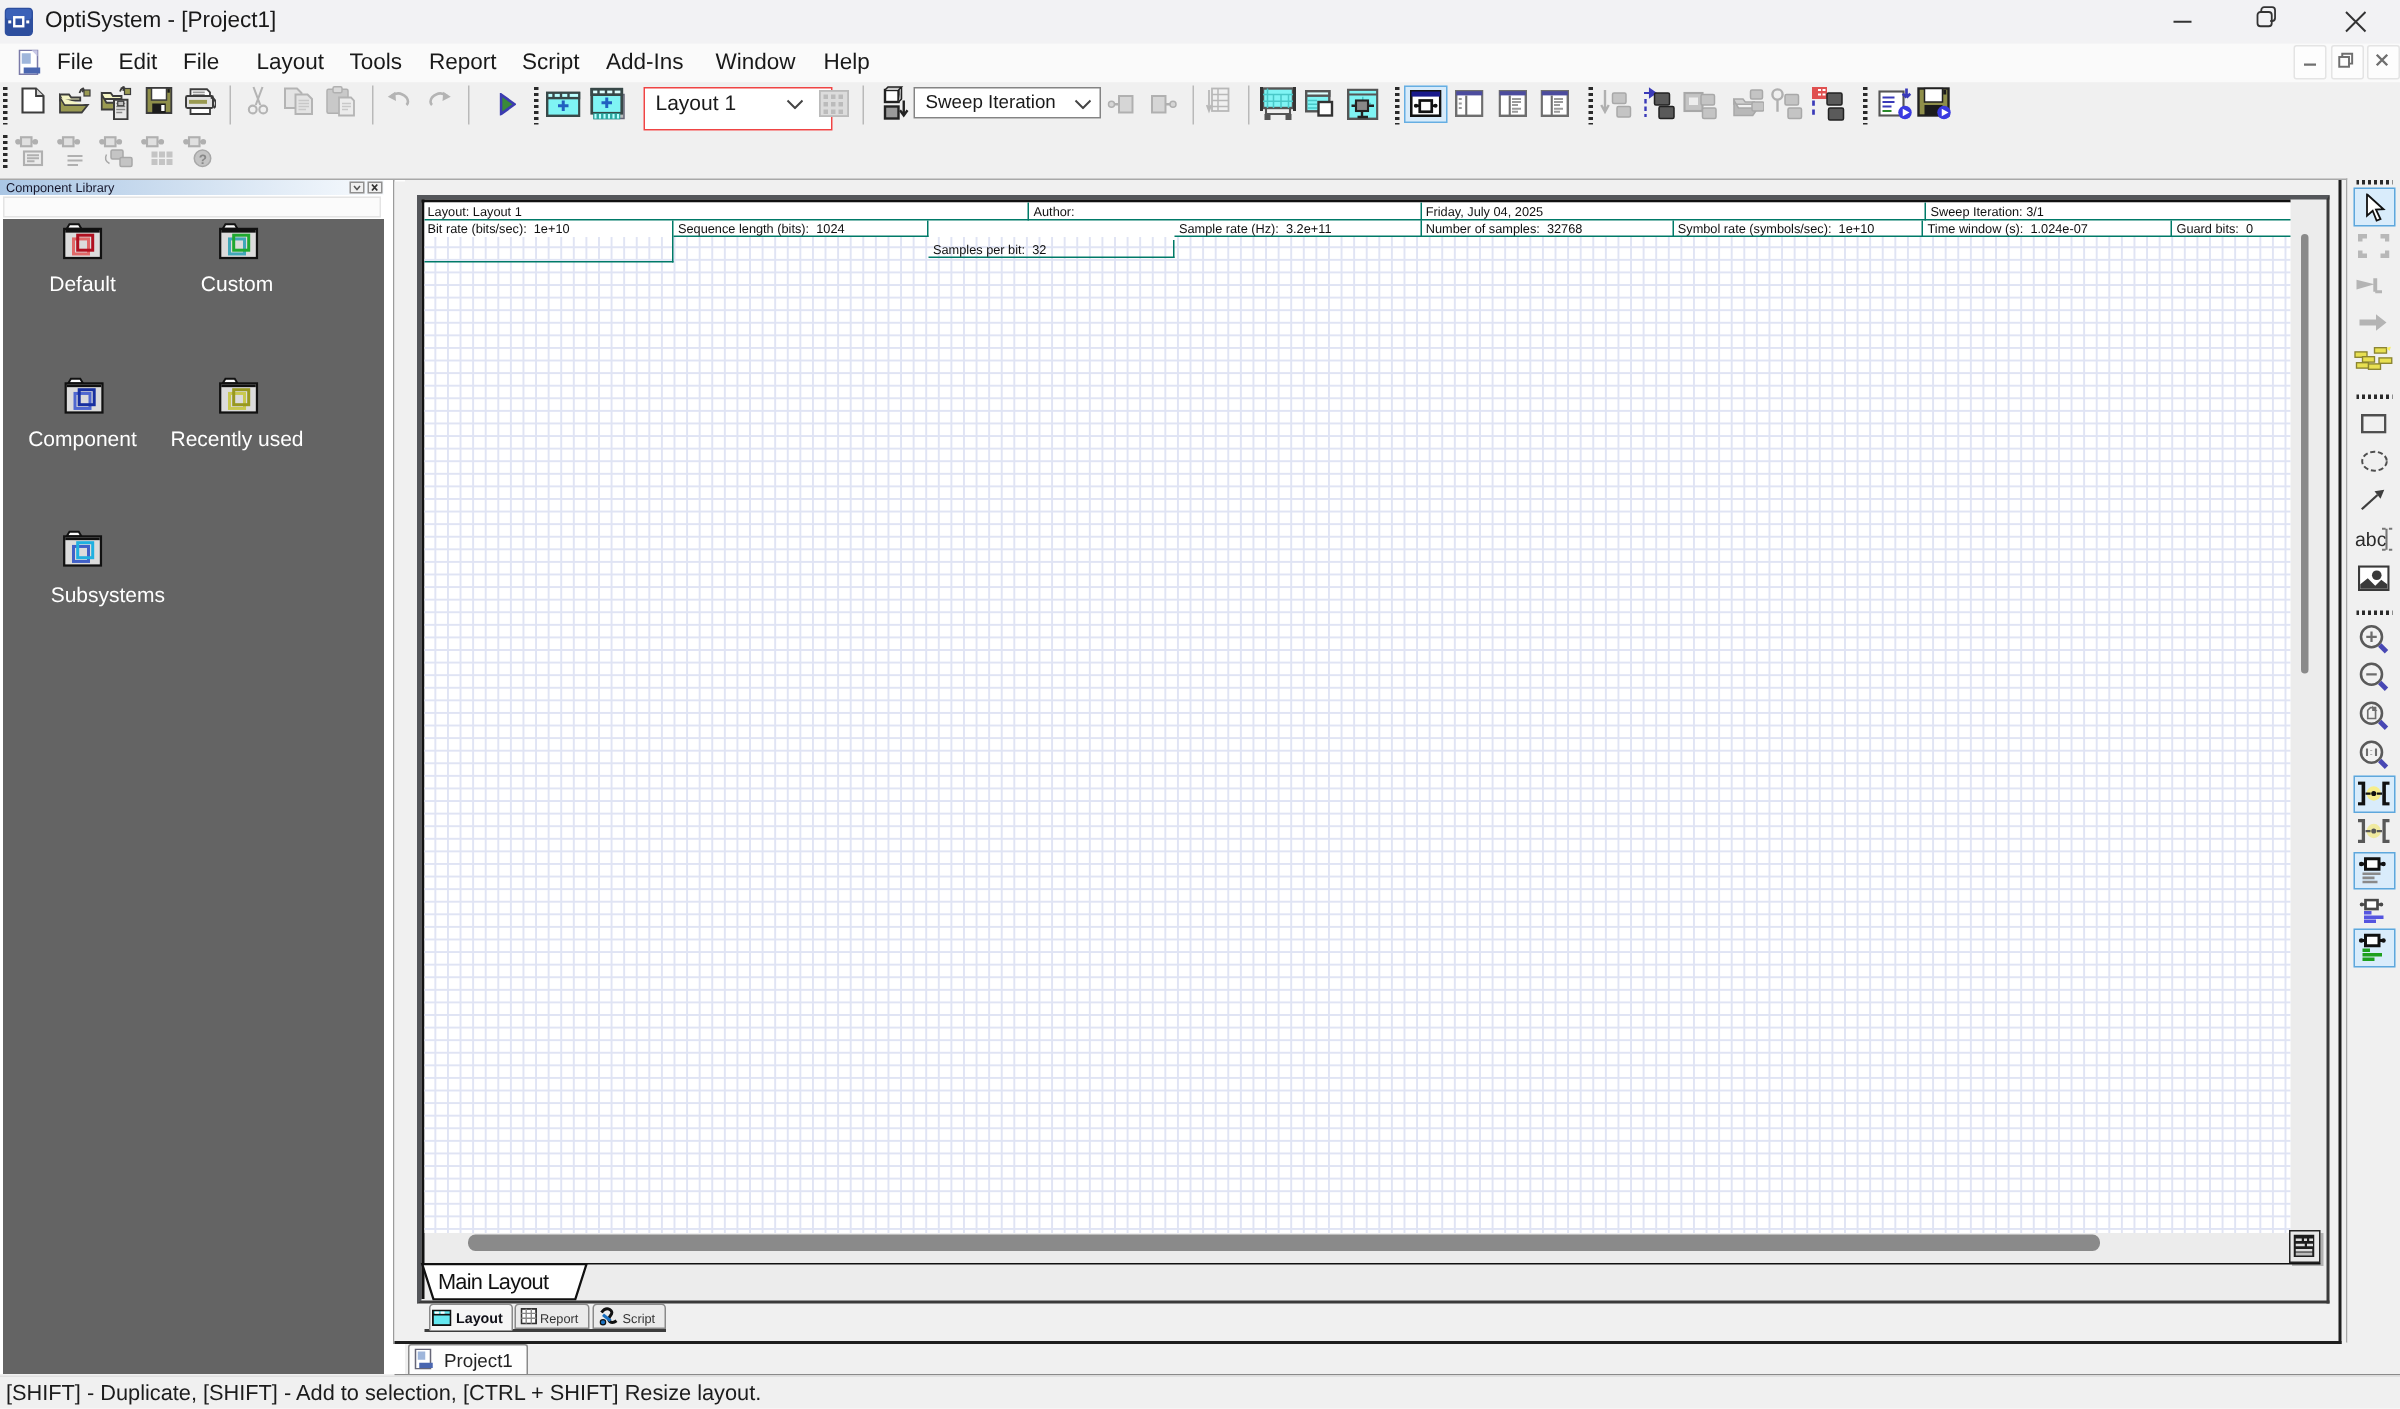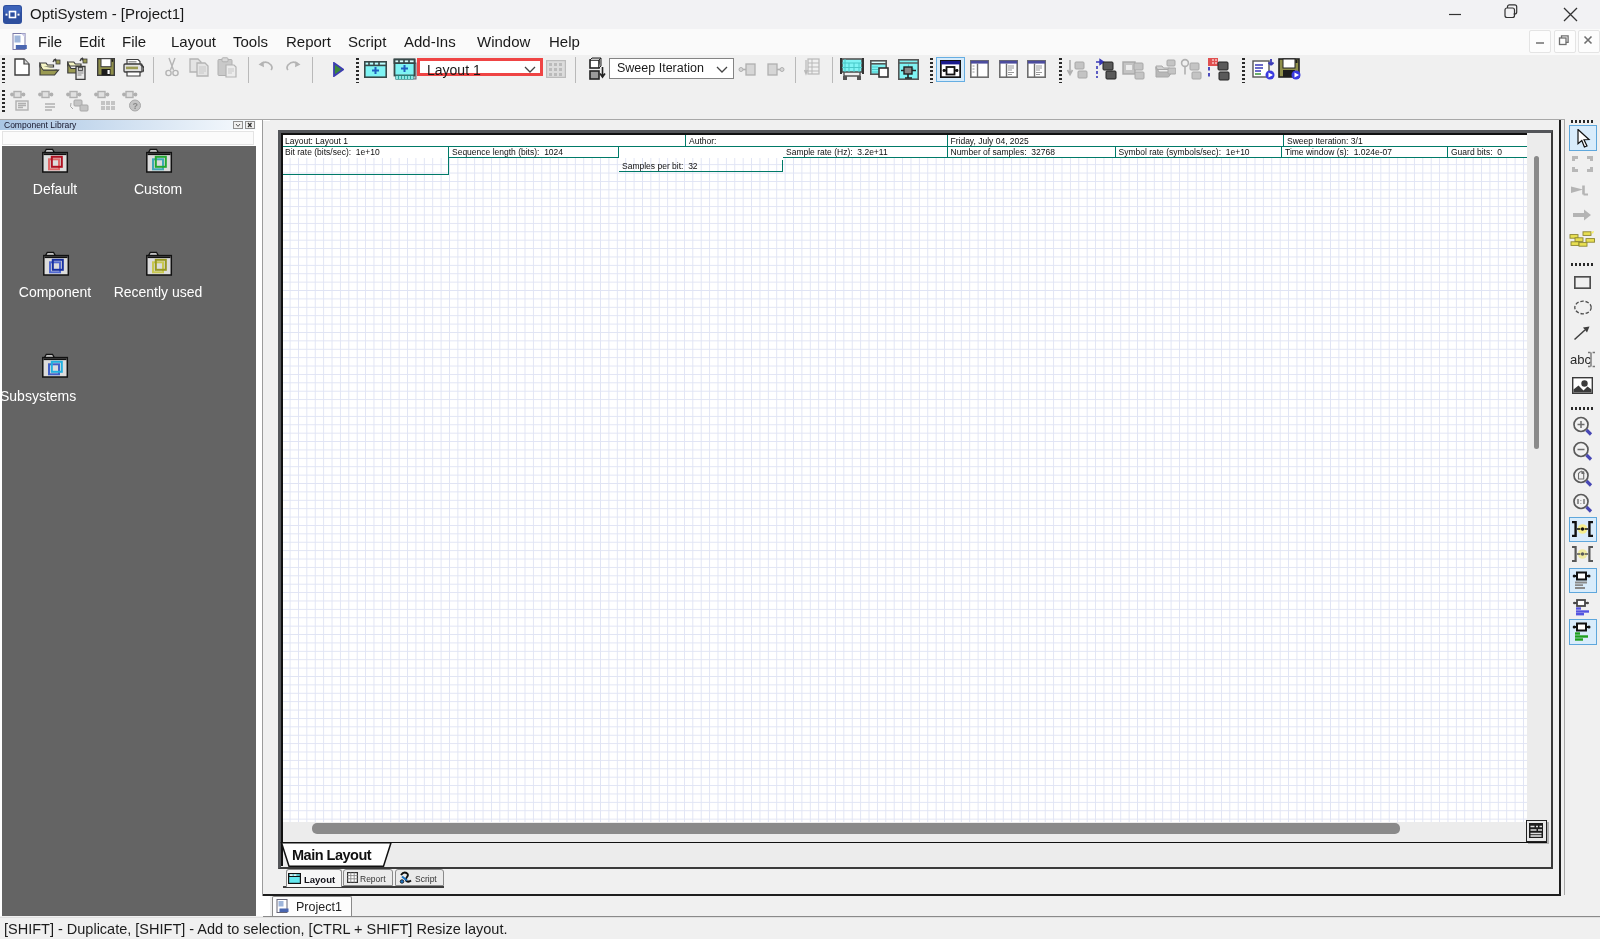--- a/index.html
+++ b/index.html
@@ -154,21 +154,21 @@
 <svg class="a" style="left:393px;top:58px" width="25" height="23" viewBox="0 0 25 23">
     <rect x="3" y="5" width="20" height="16" fill="#b8bcbc" stroke="#667" stroke-width="1"></rect>
     <rect x="1.5" y="1.5" width="20" height="16" fill="#7ff4f4" stroke="#384848" stroke-width="1.8"></rect>
     <rect x="1.5" y="1.5" width="20" height="3.6" fill="#dff" stroke="#384848" stroke-width="1.8"></rect>
     <path d="M6 2 v3 M11 2 v3 M16 2 v3" stroke="#384848" stroke-width="1.6"></path>
     <path d="M11.5 7 v7 M8 10.5 h7" stroke="#2060c0" stroke-width="2"></path>
     <rect x="2.5" y="17.5" width="18" height="4" fill="#2aa8a0"></rect>
     <path d="M4 18 v3 M7 18 v3 M10 18 v3 M13 18 v3 M16 18 v3 M19 18 v3" stroke="#bff" stroke-width="1.4"></path>
   </svg>
 
-<div class="a" style="left:417px;top:58px;width:126px;height:18px;background:#fff;border:3px solid #ef4444;font-size:14px;line-height:19px;padding-left:7px">Layout 1</div>
+<div class="a" style="left:429px;top:58px;width:126px;height:29px;background:#fff;border:1px solid #ef4444;font-size:14px;line-height:19px;padding-left:7px">Layout 1</div>
 <svg class="a" style="left:524px;top:66px" width="12" height="7" viewBox="0 0 12 7">
     <path d="M1 1 l5 5 l5-5" fill="none" stroke="#444" stroke-width="1.3"></path>
   </svg>
 
 <svg class="a" style="left:546px;top:60px" width="20" height="18" viewBox="0 0 20 18">
     <rect x="0.6" y="0.6" width="18.8" height="16.8" fill="#dcdcdc" stroke="#bbb" stroke-width="1.2"></rect>
     <g fill="#bbb">
       <rect x="3" y="3" width="3" height="3"></rect>
       <rect x="8" y="3" width="3" height="3"></rect>
       <rect x="13" y="3" width="3" height="3"></rect>
@@ -463,21 +463,21 @@
       <g fill="none">
         <rect x="8" y="11.3" width="10" height="10" stroke="#4060c8" stroke-width="2"></rect>
         <rect x="10.8" y="8.8" width="10" height="10" stroke="#20b0e0" stroke-width="2"></rect>
       </g>
     </svg>
   </div>
 <div class="a" style="left:0;top:181px;width:110px;text-align:center;font-size:14px;color:#fff">Default</div>
 <div class="a" style="left:103px;top:181px;width:110px;text-align:center;font-size:14px;color:#fff">Custom</div>
 <div class="a" style="left:0;top:284px;width:110px;text-align:center;font-size:14px;color:#fff">Component</div>
 <div class="a" style="left:103px;top:284px;width:110px;text-align:center;font-size:14px;color:#fff">Recently used</div>
-<div class="a" style="left:0;top:388px;width:110px;text-align:left;font-size:14px;color:#fff">Subsystems</div>
+<div class="a" style="left:0;top:388px;width:110px;text-align:right;font-size:14px;color:#fff">Subsystems</div>
 
 <div class="a" style="left:263px;top:121px;width:1296px;height:774px;background:#f0f0f0"></div>
 
 <div class="a" style="left:1559px;top:120px;width:1.5px;height:776px;background:#1e1e1e"></div>
 <div class="a" style="left:263px;top:894.2px;width:1298px;height:2px;background:#1e1e1e"></div>
 
 <div class="a" style="left:278px;top:130px;width:1274.5px;height:738.5px;background:#ececec;border-top:3px solid #54565a;border-left:3px solid #54565a;border-right:2.5px solid #3a3a3a;border-bottom:2px solid #3a3a3a"></div>
 <div class="a" style="left:281px;top:133px;width:1246px;height:1.6px;background:#111"></div>
 <div class="a" style="left:281px;top:133px;width:1.6px;height:733px;background:#111"></div>
 
@@ -508,21 +508,21 @@
     <rect width="14" height="15" fill="#1c1c1c"></rect>
     <path d="M1.5 3.5 h4 M7 3.5 h2 M10.5 3.5 h2.5 M1.5 7 h6 M9 7 h4 M1.5 10.5 h11" stroke="#ddd" stroke-width="1.6"></path>
     <rect x="1.5" y="12" width="11" height="2" fill="#bbb"></rect>
   </svg>
 
 <div class="a" style="left:283px;top:841.5px;width:1264px;height:1.5px;background:#111"></div>
 
 <svg class="a" style="left:278px;top:842px" width="120" height="25" viewBox="0 0 120 25">
     <path d="M3.5 0.8 L113 0.8 L105.5 24.2 L11 24.2 Z" fill="#fff" stroke="#111" stroke-width="1.5"></path>
   </svg>
-<div class="a" style="left:292px;top:847px;font-size:14.5px;letter-spacing:-0.5px;font-weight:bold;color:#111">Main Layout</div>
+<div class="a" style="left:292px;top:847px;font-size:14.5px;letter-spacing:-0.5px;font-weight:normal;color:#111">Main Layout</div>
 
 <div class="a" style="left:343px;top:869.3px;width:50px;height:16.5px;background:#ebebeb;border:1px solid #8a8a8a;border-radius:3px 3px 0 0"></div>
 <div class="a" style="left:395px;top:869.3px;width:48.5px;height:16.5px;background:#ebebeb;border:1px solid #8a8a8a;border-radius:3px 3px 0 0"></div>
 <div class="a" style="left:283px;top:886.3px;width:161px;height:1.6px;background:#3c3c3c"></div>
 <div class="a" style="left:286px;top:868.5px;width:56px;height:18.5px;background:#f6f6f6;border:1px solid #8a8a8a;border-bottom:none;border-radius:3px 3px 0 0"></div>
 <svg class="a" style="left:287.5px;top:872.5px" width="13" height="11" viewBox="0 0 13 11">
     <rect x="0.6" y="0.6" width="11.8" height="9.8" fill="#64e8f0" stroke="#111" stroke-width="1.2"></rect>
     <path d="M0.6 3.4 h11.8" stroke="#111" stroke-width="1.2"></path>
     <rect x="2" y="1.4" width="2.6" height="1.4" fill="#fff"></rect>
     <rect x="5.8" y="1.4" width="2.6" height="1.4" fill="#fff"></rect>

